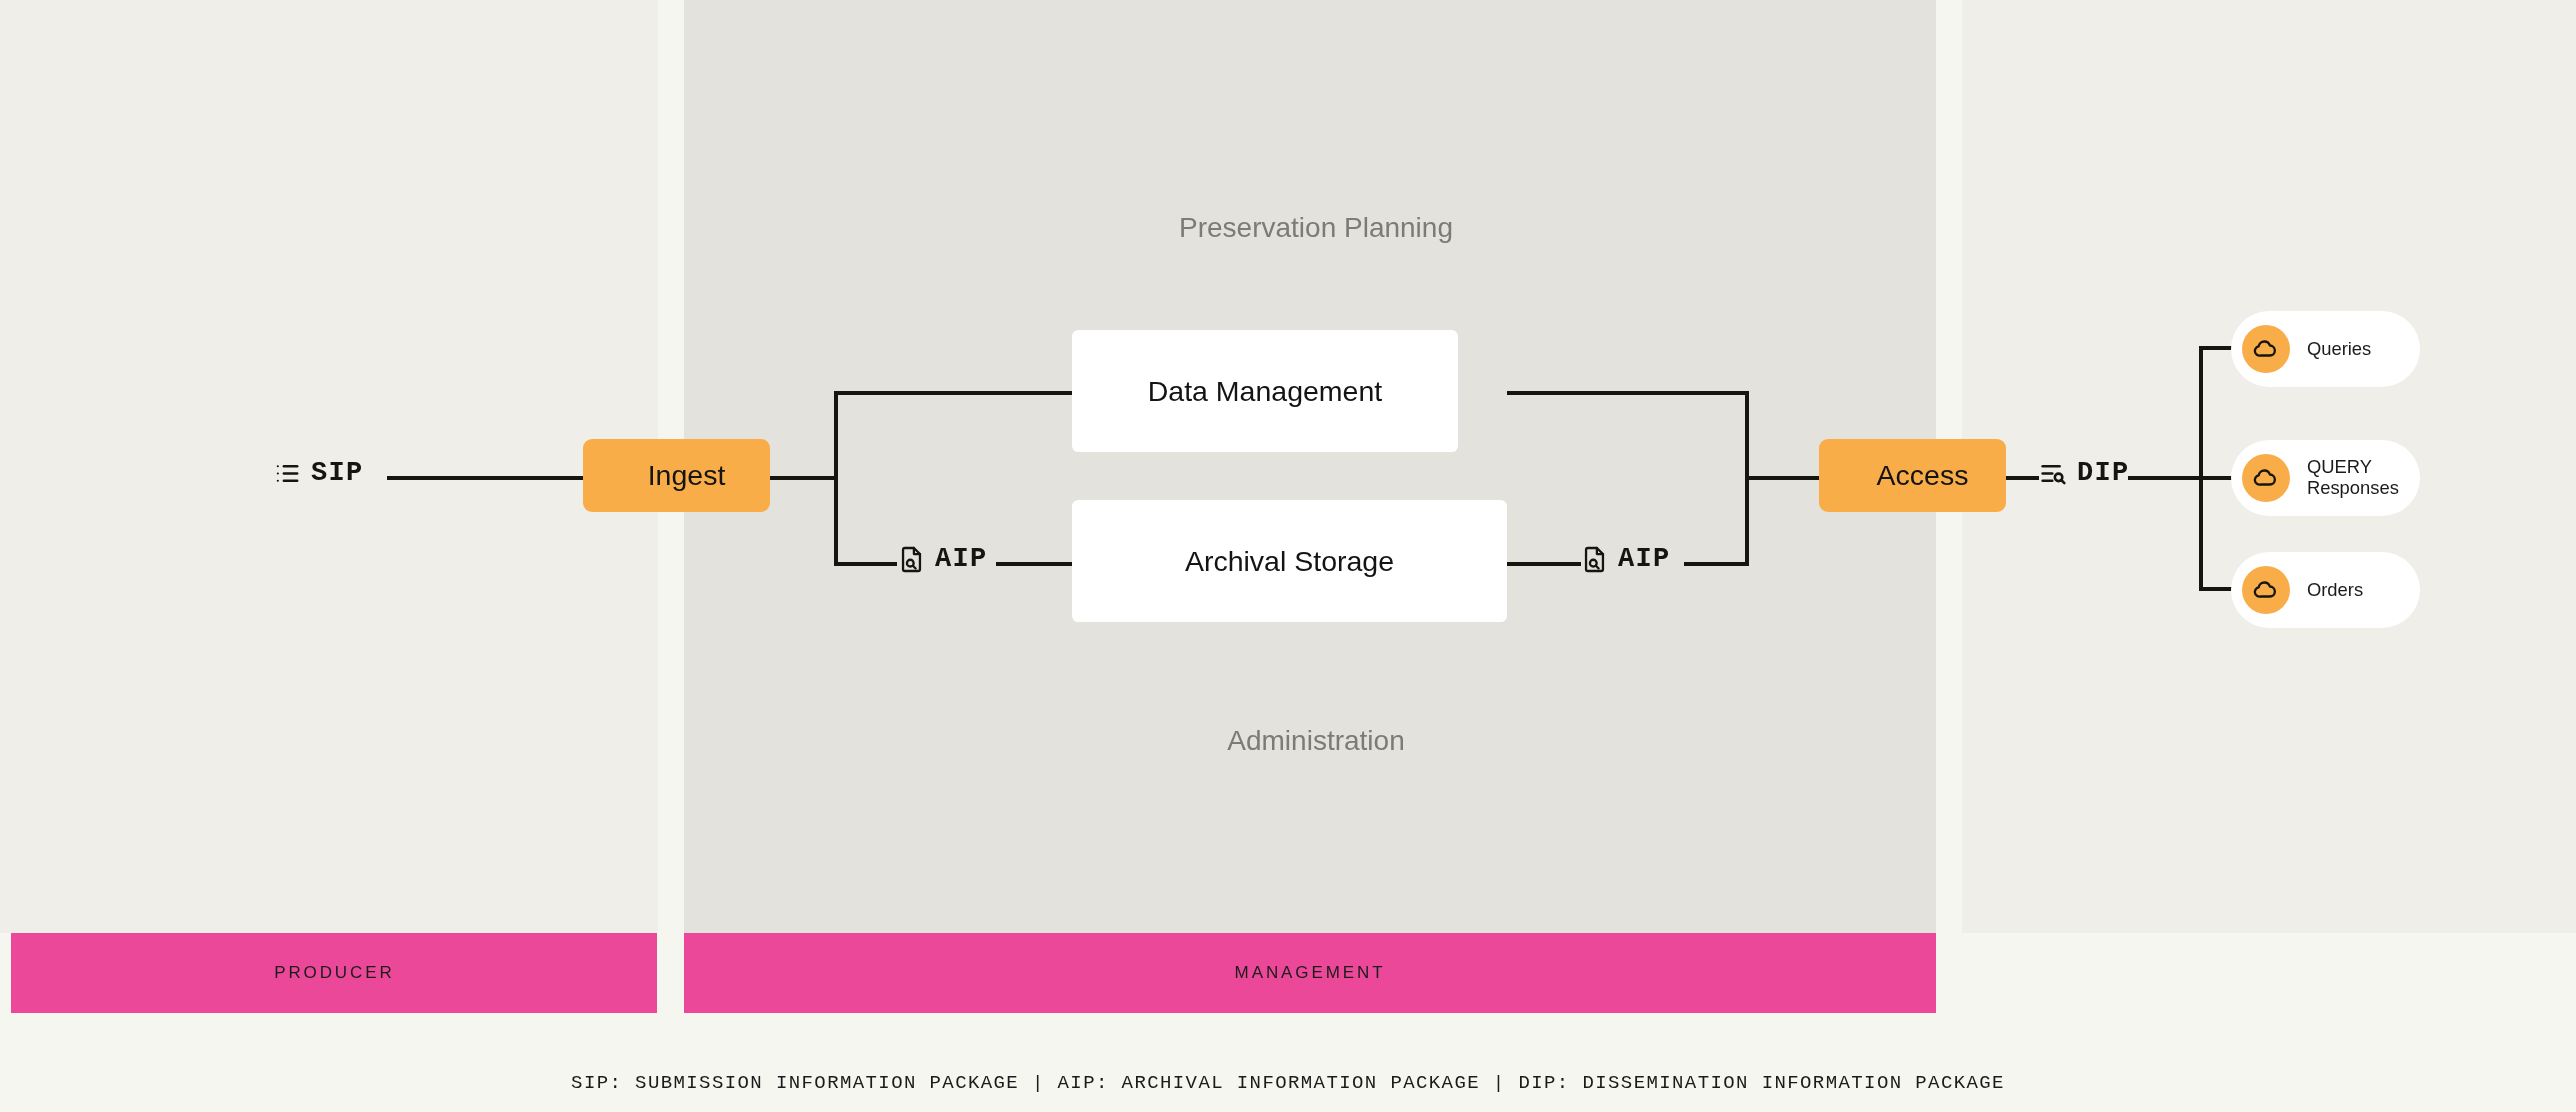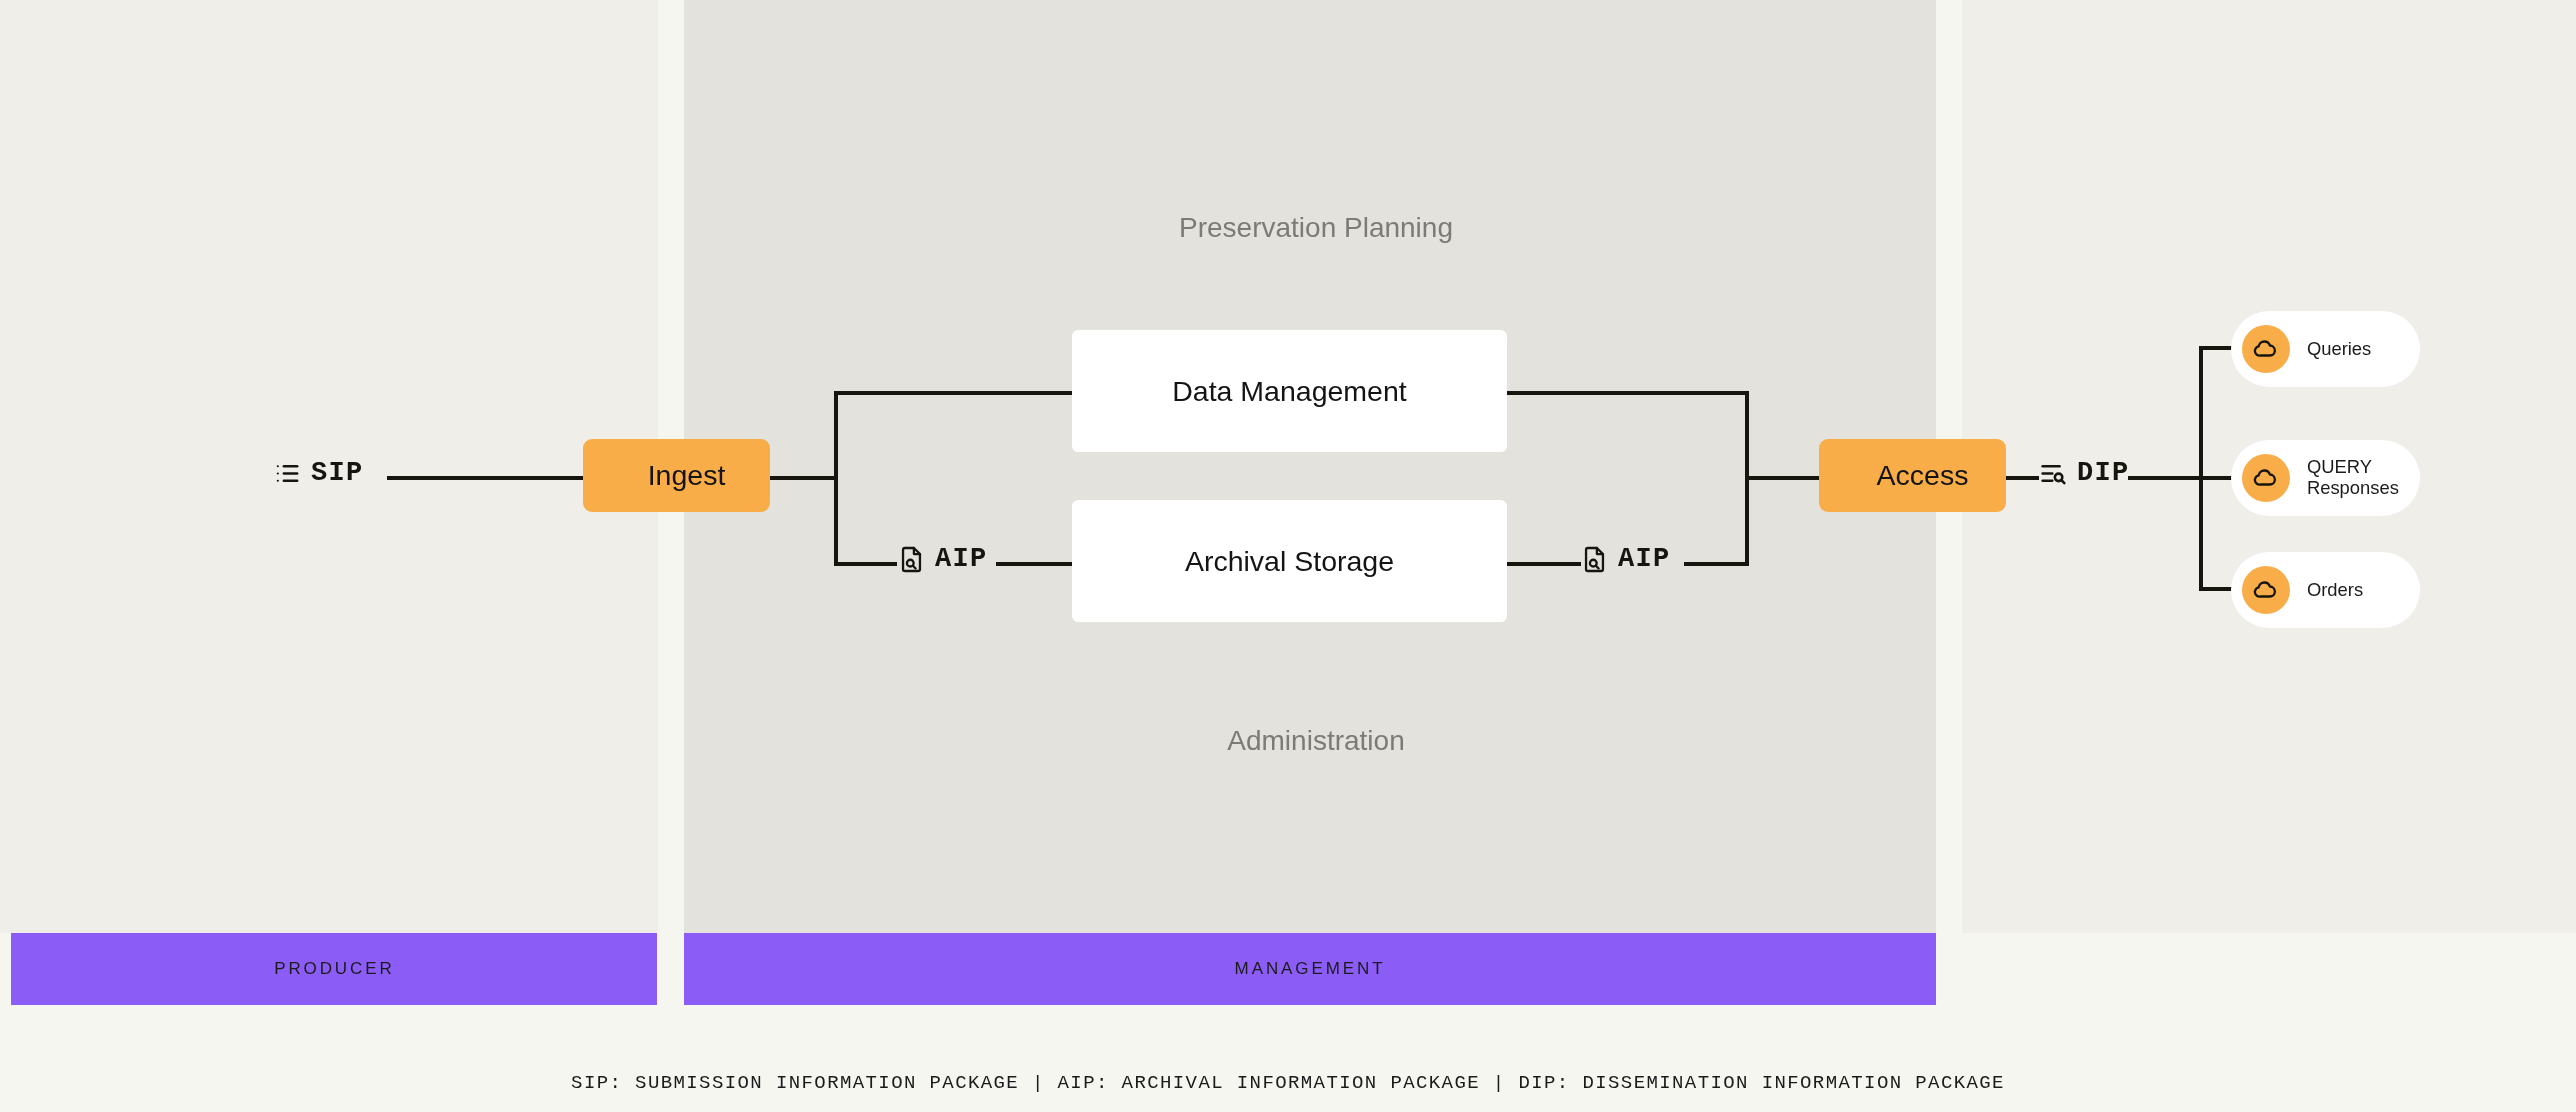--- a/index.html
+++ b/index.html
@@ -11,21 +11,21 @@
   }
   #stage{position:relative;width:2576px;height:1113px;}
 
   
   .band{position:absolute;top:0;}
   .band-producer   {left:0;    width:658px; height:933px; background:#EFEEE9;}
   .band-management {left:684px;width:1252px;height:933px; background:#E3E2DD;}
   .band-consumer   {left:1962px;width:614px; height:933px; background:#EFEEE9;}
 
   
-  .footbar{position:absolute;top:933px;height:72px;background:#8b5cf6;
+  .footbar{position:absolute;top:933px;height:80px;background:#ec4899;
            display:flex;align-items:center;justify-content:center;}
   .footbar-producer   {left:11.4px;  width:646px;}
   .footbar-management {left:684px;width:1252px;}
   .footbar-consumer   {left:1962px;width:602px;}
   .footbar span{
     font-size:17px;letter-spacing:2.9px;color:#1B1B1B;font-weight:400;
   }
 
   
   .legend{
@@ -117,21 +117,21 @@
   <div class="hline" style="left:2128px;top:476px;width:111px;"></div>
 
   <div class="vline" style="left:2199px;top:346px;height:245px;"></div>
 
   <div class="hline" style="left:2199px;top:346px;width:67px;"></div>
   <div class="hline" style="left:2199px;top:587px;width:67px;"></div>
 
   <div class="chip" style="left:583px;top:439px;width:167px;height:73px;">Ingest</div>
   <div class="chip" style="left:1819px;top:439px;width:167px;height:73px;">Access</div>
 
-  <div class="fnbox" style="left:1072px;top:330px;width:435px;height:122px;">Data Management</div>
+  <div class="fnbox" style="left:1072px;top:330px;width:386px;height:122px;">Data Management</div>
   <div class="fnbox" style="left:1072px;top:500px;width:435px;height:122px;">Archival Storage</div>
 
   <div class="token" style="left:273px;top:458px;">
     <span>
       <svg width="29" height="29" viewBox="0 0 24 24" fill="none" stroke="#16160F" stroke-width="2.1" stroke-linecap="round">
         <circle cx="4" cy="6" r="0.9" fill="#16160F" stroke="none"></circle>
         <circle cx="4" cy="12" r="0.9" fill="#16160F" stroke="none"></circle>
         <circle cx="4" cy="18" r="0.9" fill="#16160F" stroke="none"></circle>
         <line x1="9" y1="6" x2="20" y2="6"></line>
         <line x1="9" y1="12" x2="20" y2="12"></line>

